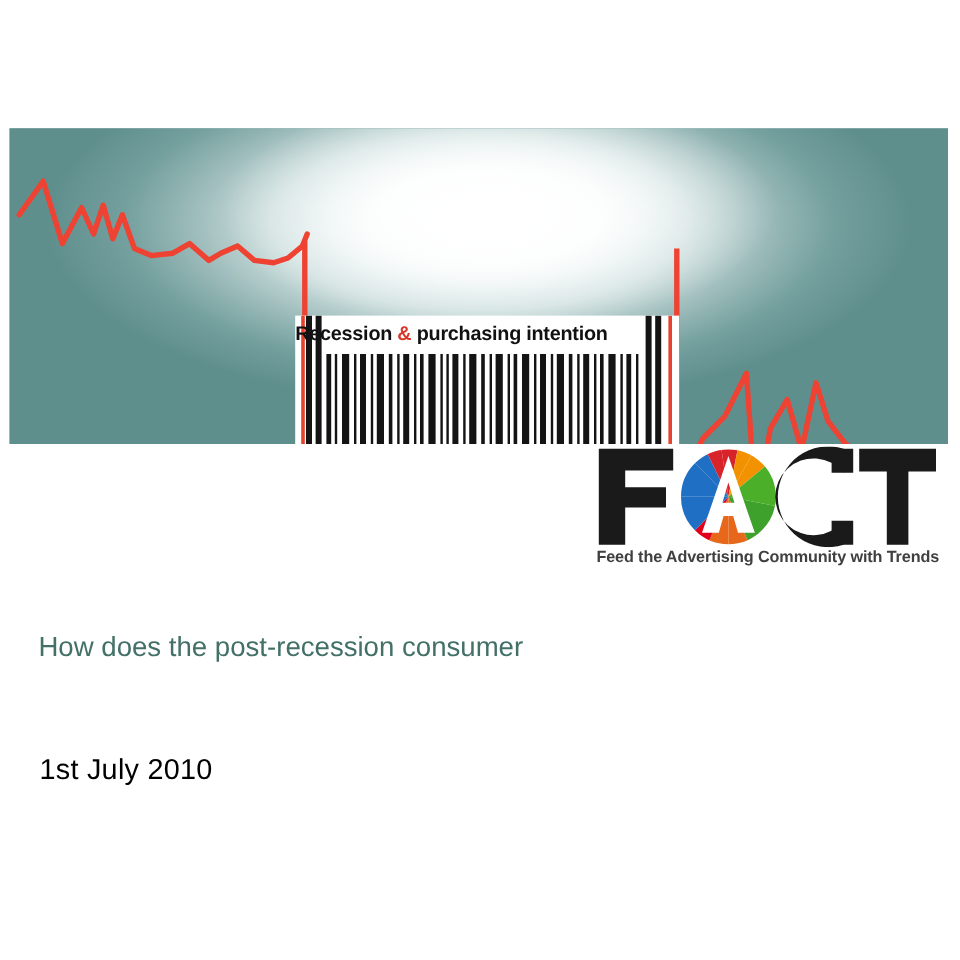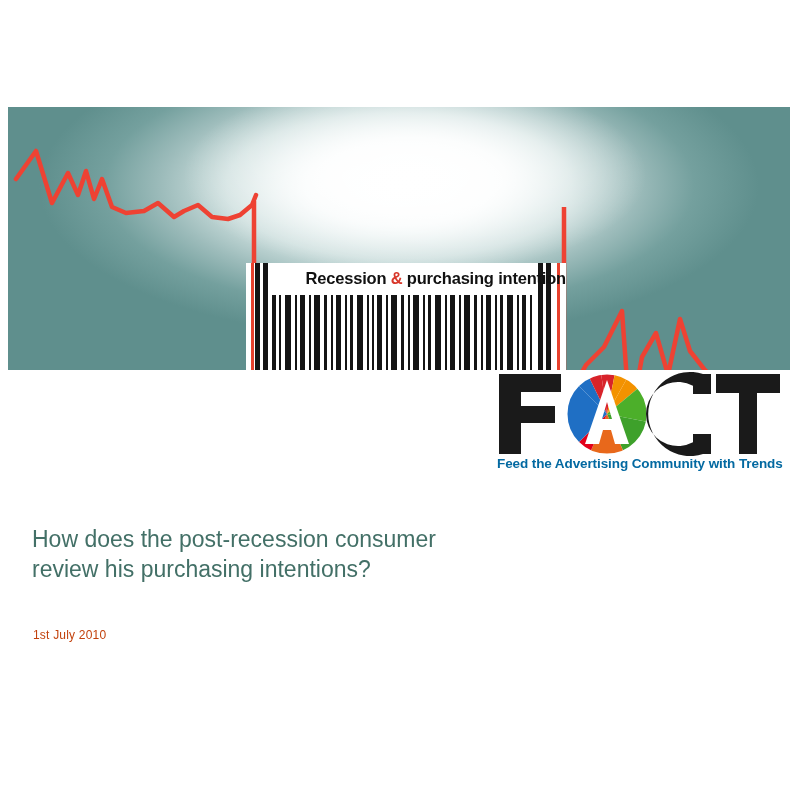--- a/index.html
+++ b/index.html
@@ -45,28 +45,27 @@
     top: 156px;
     width: 320px;
     height: 147px;
     background: #ffffff;
     overflow: hidden;
   }
   .barcode-title {
     position: absolute;
     left: 0; top: 6px;
     width: 320px;
-    text-align: right;
+    text-align: left;
     font-family: "Liberation Sans", sans-serif;
     font-weight: bold;
     font-size: 16.5px;
     letter-spacing: -0.2px;
     color: #111111;
     white-space: nowrap;
-    padding-left: 30px;
   }
   .barcode-title .amp { color: #d8372a; }
   .bars { position: absolute; left: 0; top: 32px; width: 320px; height: 115px; }
   .bars svg { display: block; width: 320px; height: 115px; }
   .edge-red {
     position: absolute;
     top: 0; width: 3px; height: 147px;
     background: #e8412e;
   }
   .edge-red.left  { left: 5px; }
@@ -91,21 +90,21 @@
   }
   .logo svg { display: block; }
   .logo-tagline {
     position: absolute;
     left: 0; top: 84px;
     width: 285px;
     text-align: center;
     font-family: "Liberation Sans", sans-serif;
     font-weight: bold;
     font-size: 13.5px;
-    color: #0369a1;
+    color: #404040;
     white-space: nowrap;
     letter-spacing: -0.1px;
   }
 
   
   .title {
     position: absolute;
     left: 32px;
     top: 524px;
     width: 740px;
@@ -113,22 +112,22 @@
     font-size: 23px;
     line-height: 1.32;
     color: #437067;
     font-weight: 400;
   }
   .subtitle {
     position: absolute;
     left: 33px;
     top: 628px;
     font-family: "Liberation Sans", sans-serif;
-    font-size: 12px;
-    color: #c2410c;
+    font-size: 24px;
+    color: #000000;
     font-weight: 400;
     letter-spacing: 0.2px;
   }
 </style>
 </head>
 <body>
 
 <div id="slide">
 
   <div class="banner">
@@ -245,18 +244,17 @@
       <g>
         <path d="M219,2 H283 V21 H260 V82 H242 V21 H219 Z" fill="#1a1a1a"></path>
       </g>
     </svg>
 
     <div class="logo-tagline">Feed the Advertising Community with Trends</div>
   </div>
 
   <div class="title">
     <div>How does the post-recession consumer</div>
-    <div>review his purchasing intentions?</div>
   </div>
 
   <div class="subtitle">1st July 2010</div>
 
 </div>
 
 </body></html>

